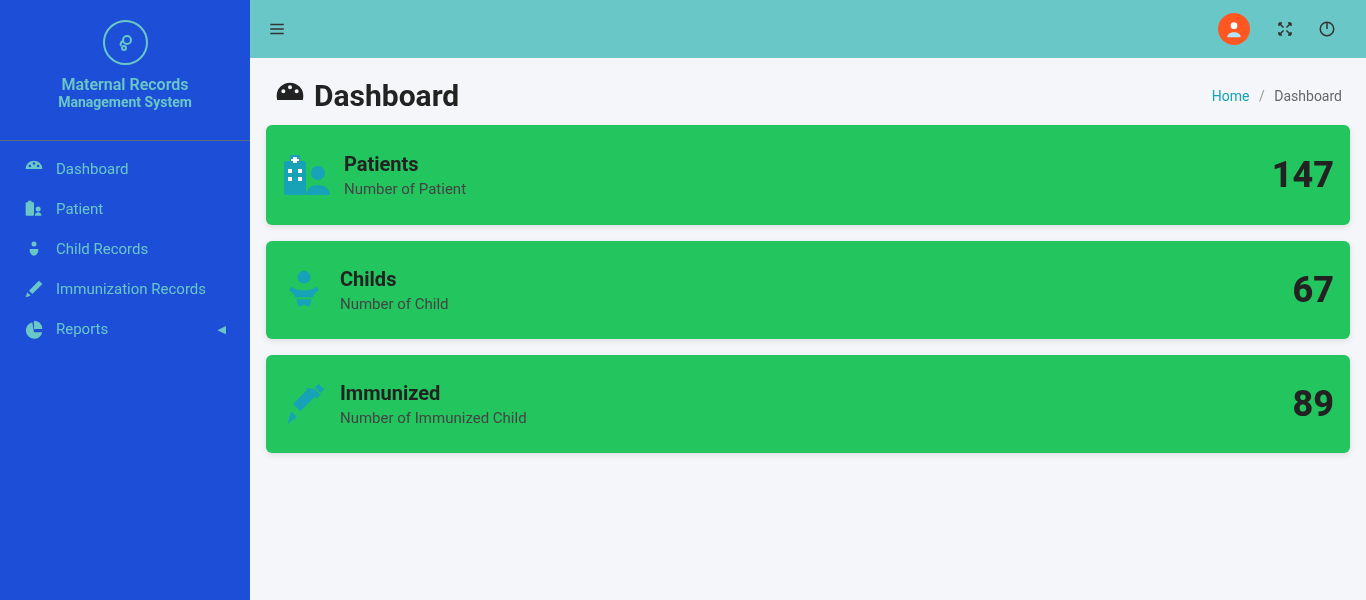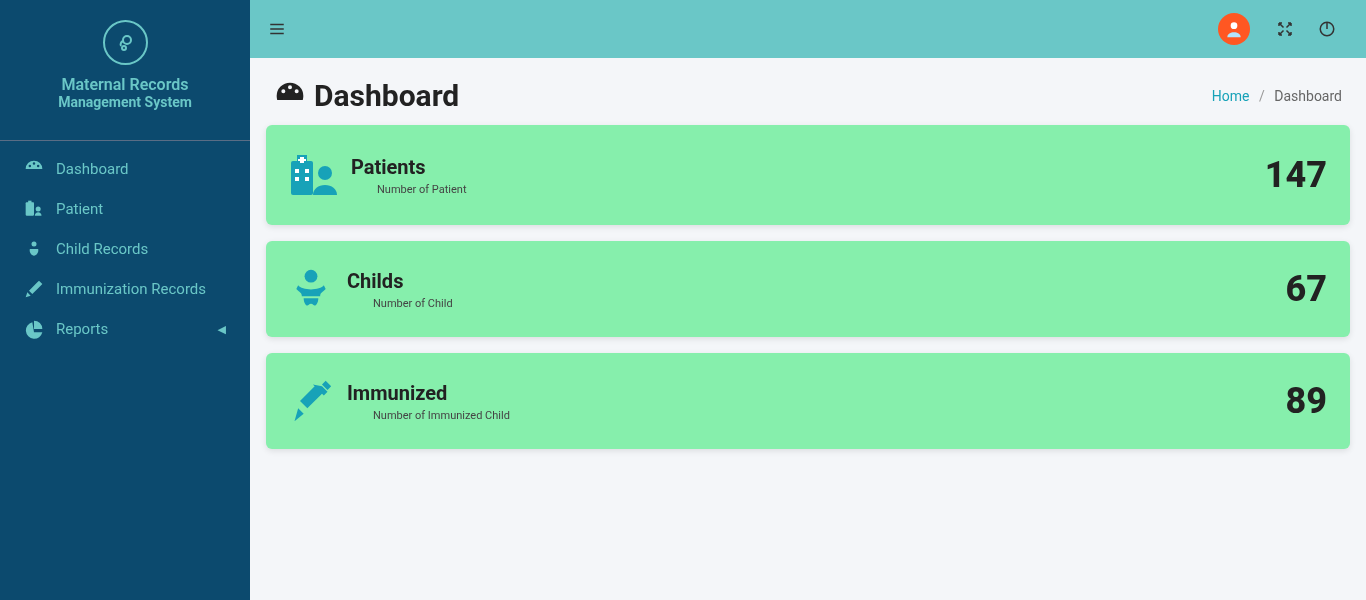--- a/index.html
+++ b/index.html
@@ -1,17 +1,17 @@
 <!DOCTYPE html>
 <html><head>
 <meta charset="utf-8">
 <style>
 * { margin: 0; padding: 0; box-sizing: border-box; }
 body { font-family: -apple-system, BlinkMacSystemFont, "Segoe UI", Roboto, sans-serif; background: #f4f6f9; width: 1366px; height: 600px; overflow: hidden; }
-.sidebar { position: fixed; left: 0; top: 0; width: 250px; height: 100%; background: #0c4a6e; color: #6ac7c7; }
+.sidebar { position: fixed; left: 0; top: 0; width: 250px; height: 100%; background: #1d4ed8; color: #6ac7c7; }
 .logo-area { padding: 20px 0 30px; text-align: center; }
 .logo-circle { width: 45px; height: 45px; border: 2px solid #6ac7c7; border-radius: 50%; margin: 0 auto 10px; display: flex; align-items: center; justify-content: center; }
 .logo-circle svg { width: 24px; height: 24px; }
 .logo-text1 { color: #6ac7c7; font-size: 16px; font-weight: 600; }
 .logo-text2 { color: #6ac7c7; font-size: 14px; font-weight: 700; }
 .sidebar-divider { border: none; border-top: 1px solid #5a6d85; margin: 0 0 8px; }
 .sidebar-nav { list-style: none; padding: 0 8px; }
 .sidebar-nav li { padding: 10px 16px; display: flex; align-items: center; cursor: pointer; border-radius: 4px; color: #6ac7c7; font-size: 15px; }
 .sidebar-nav li .nav-icon { width: 20px; height: 20px; margin-right: 12px; display: inline-flex; align-items: center; justify-content: center; }
 .sidebar-nav li .chev { margin-left: auto; font-size: 11px; }
@@ -22,25 +22,25 @@
 .topbar .action-icon { cursor: pointer; margin: 0 12px; color: #333; }
 .content { position: absolute; left: 250px; top: 58px; right: 0; bottom: 0; padding: 16px; }
 .page-header { display: flex; align-items: center; justify-content: space-between; padding: 4px 8px 12px; }
 .page-title { display: flex; align-items: center; }
 .page-title .title-icon { margin-right: 8px; }
 .page-title h1 { font-size: 30px; font-weight: 700; color: #222; }
 .breadcrumb { font-size: 14px; color: #666; }
 .breadcrumb a { color: #17a2b8; text-decoration: none; }
 .breadcrumb .sep { margin: 0 6px; color: #999; }
 .cards { display: flex; flex-direction: column; gap: 16px; }
-.card { background: #86efac; border-radius: 6px; box-shadow: 0 2px 6px rgba(0,0,0,0.1); padding: 26px 23px; display: flex; align-items: center; justify-content: space-between; }
+.card { background: #22c55e; border-radius: 6px; box-shadow: 0 2px 6px rgba(0,0,0,0.1); padding: 26px 16px; display: flex; align-items: center; justify-content: space-between; }
 .card-left { display: flex; align-items: center; }
 .card-icon { color: #17a2b8; margin-right: 14px; display: flex; }
 .card-info h3 { font-size: 20px; font-weight: 700; color: #222; margin-bottom: 4px; }
-.card-info p { font-size: 11px; color: #444; margin-left: 26px; }
+.card-info p { font-size: 15px; color: #444; }
 .card-value { font-size: 36px; font-weight: 800; color: #222; }
 svg { display: block; }
 </style>
 </head>
 <body>
 
 <div class="sidebar">
   <div class="logo-area">
     <div class="logo-circle">
       <svg viewBox="0 0 24 24" fill="none" stroke="#6ac7c7" stroke-width="2">

